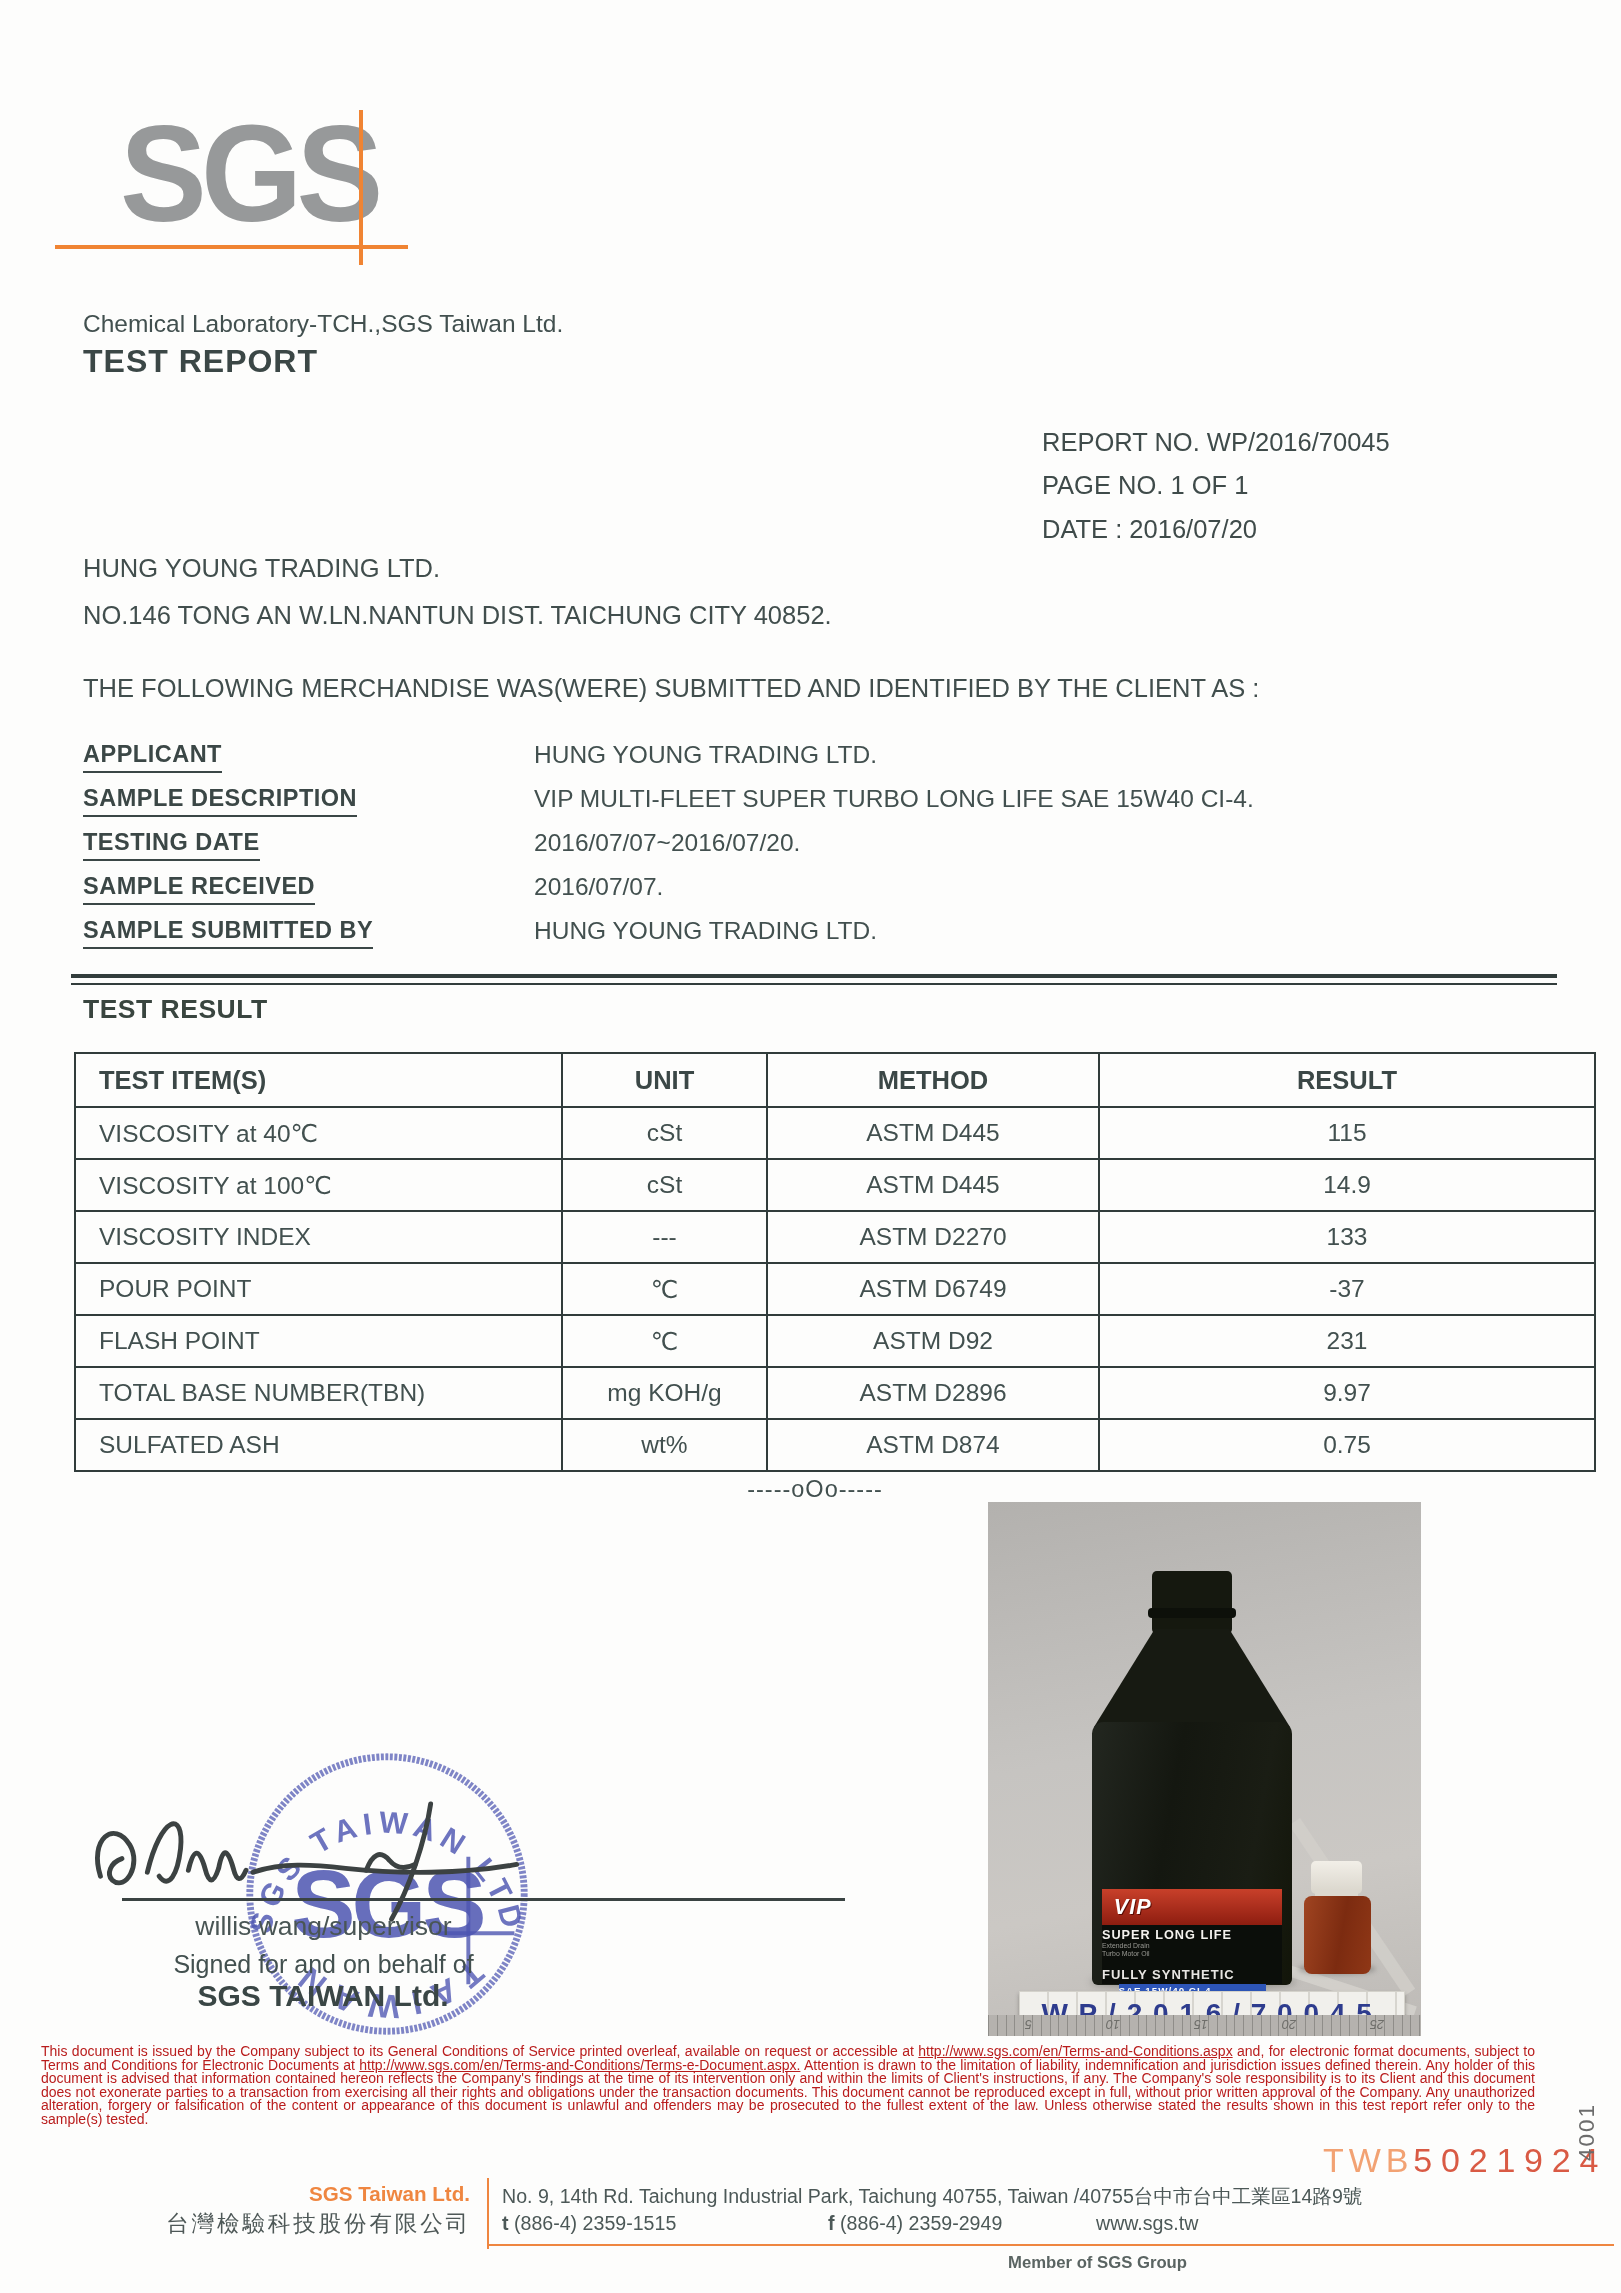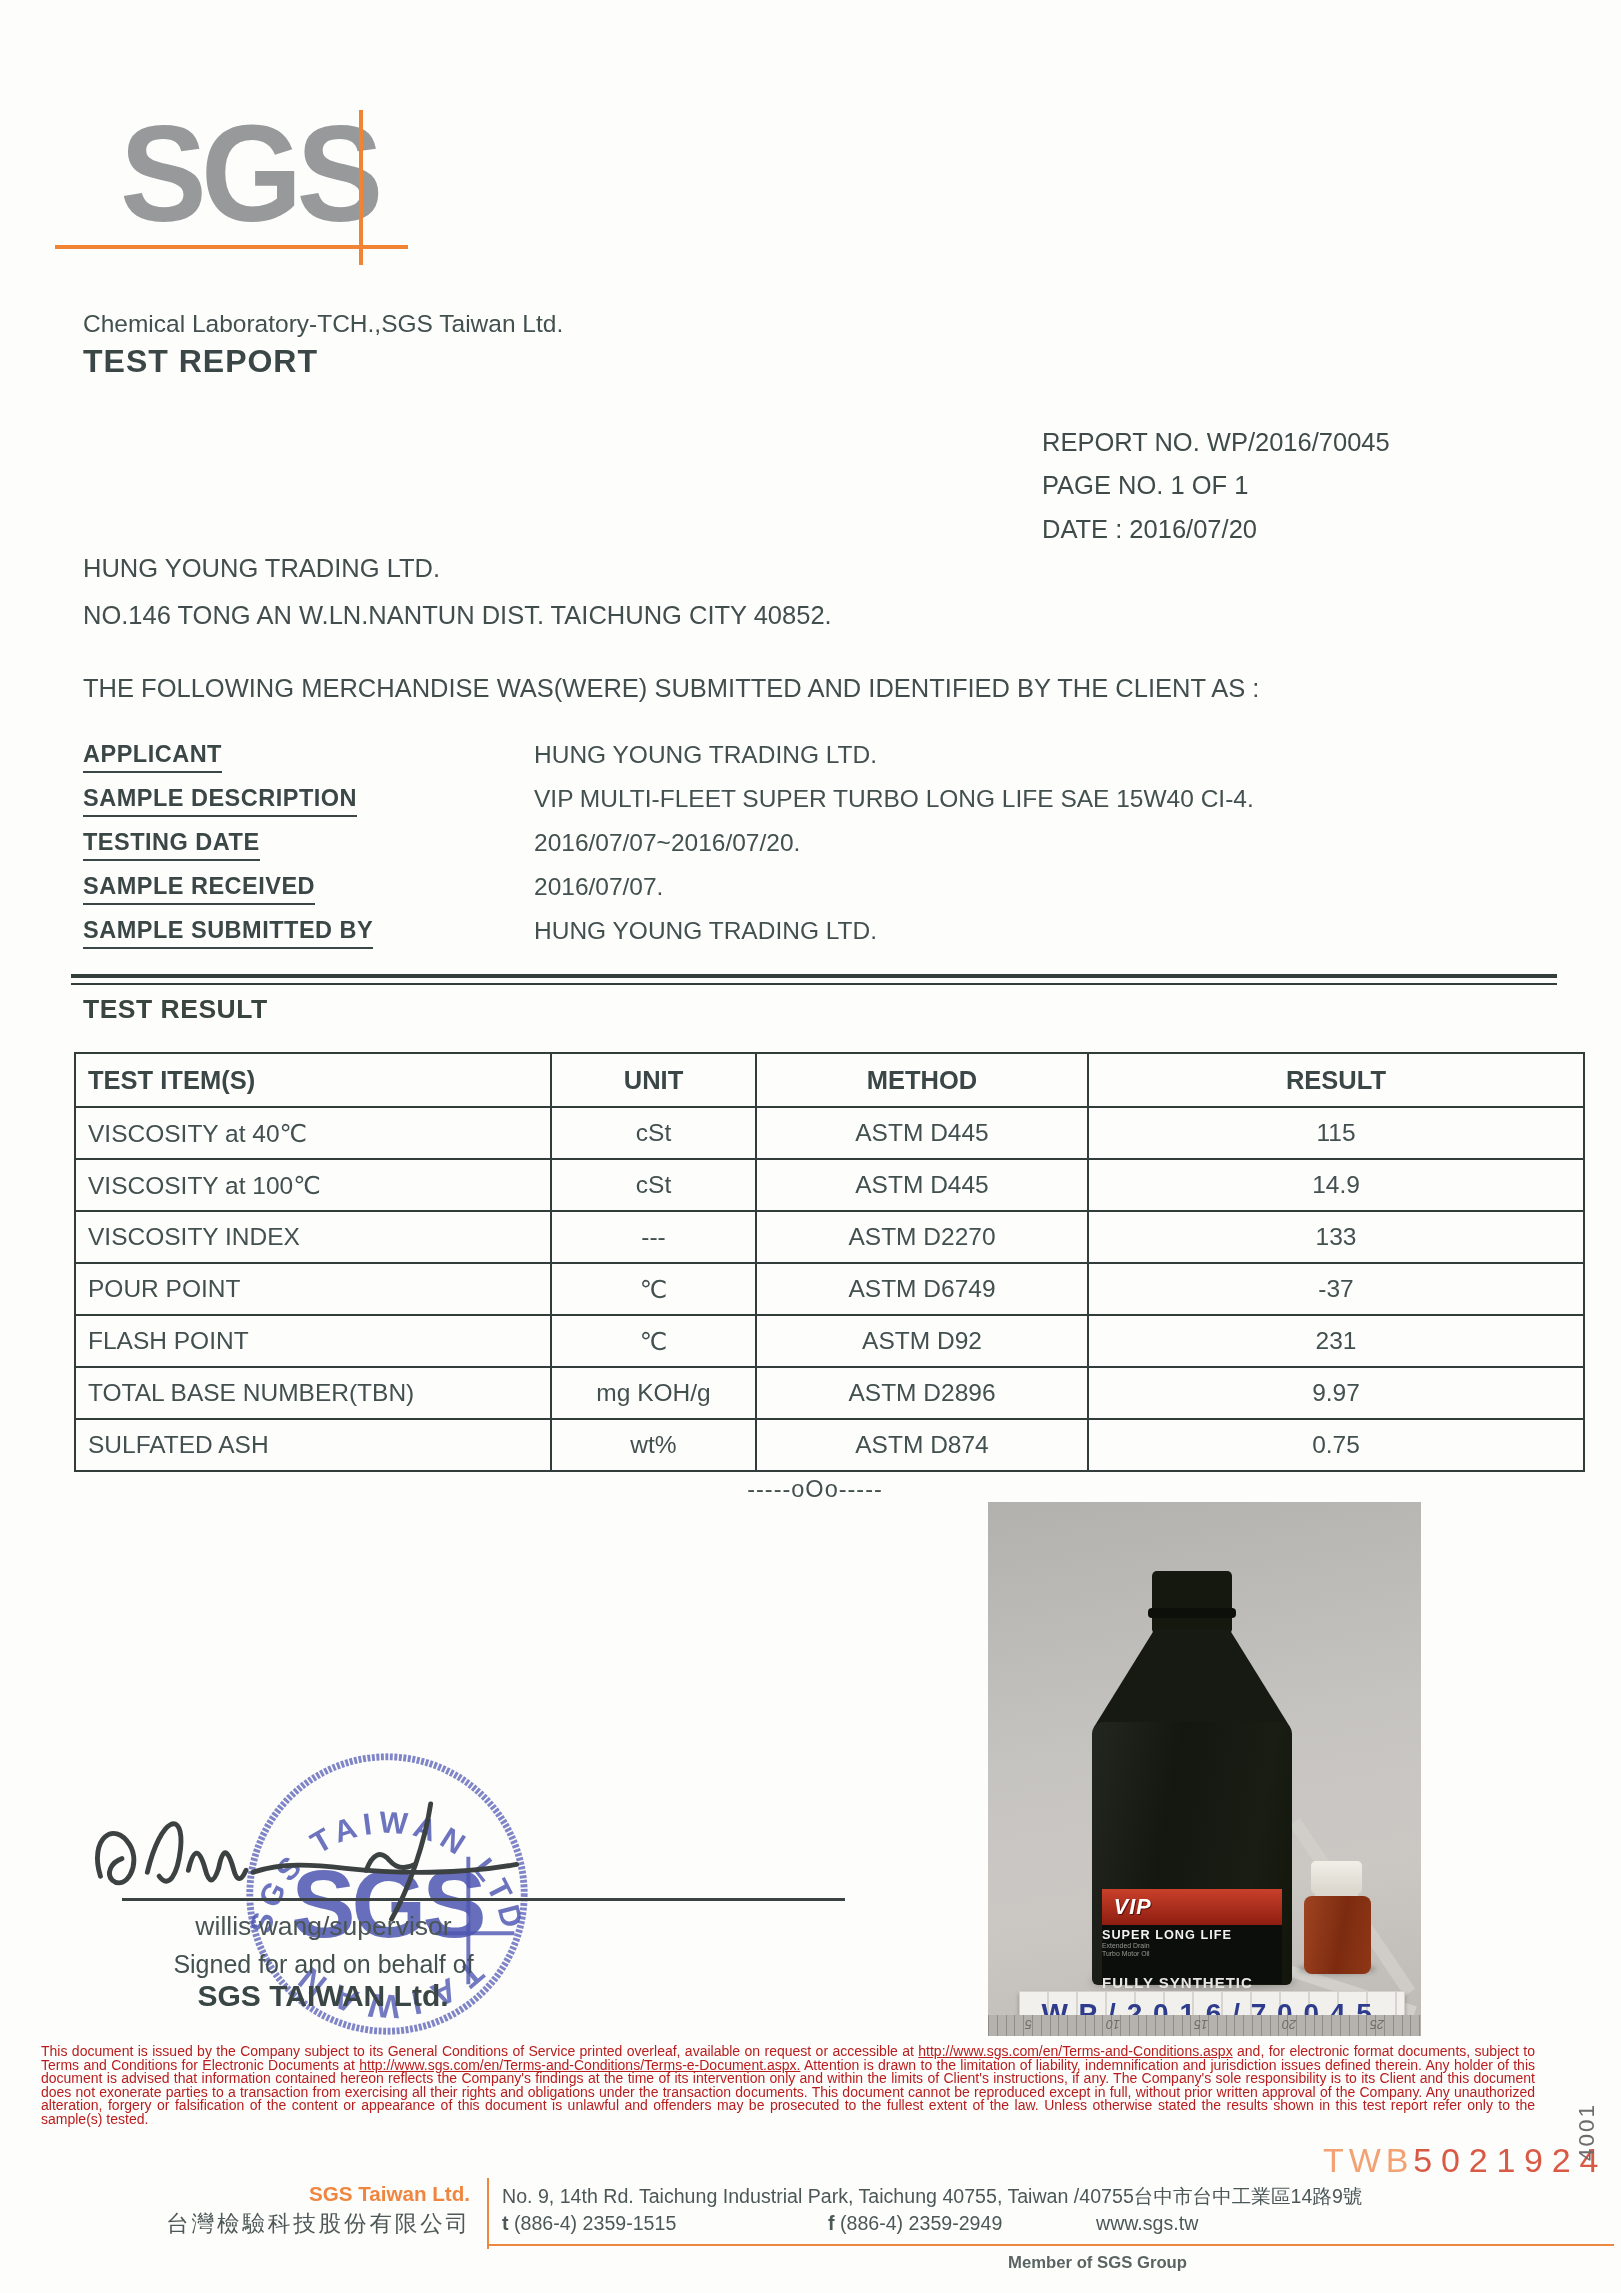--- a/index.html
+++ b/index.html
@@ -29,21 +29,21 @@
   .rule-a{left:71px;top:974px;width:1486px;height:3.9px;background:#323d3c;}
   .rule-b{left:71px;top:983px;width:1486px;height:2px;background:#323d3c;}
   .section-title{left:83px;top:994px;font-size:26.5px;font-weight:bold;color:#39453f;letter-spacing:0.5px;}
 
   table.results{position:absolute;left:74px;top:1052px;width:1482px;border-collapse:collapse;
                 table-layout:fixed;}
   table.results td,table.results th{border:2px solid #313c3b;font-size:24.5px;color:#42504f;
                 overflow:hidden;white-space:nowrap;}
   table.results th{font-weight:bold;color:#3b4746;font-size:25.5px;height:50px;}
   table.results td{height:48px;text-align:center;}
-  table.results .c-item{width:461px;text-align:left;padding-left:12px;}
+  table.results .c-item{width:461px;text-align:left;padding-left:23px;}
   table.results th.c-item{text-align:left;}
   table.results .c-unit{width:201px;text-align:center;}
   table.results .c-method{width:328px;text-align:center;}
   table.results .c-result{width:492px;text-align:center;}
   .end-marker{left:74px;top:1476px;width:1482px;text-align:center;font-size:23.5px;color:#42504f;letter-spacing:1px;}
 
   
   .photo{left:988px;top:1502px;width:433px;height:534px;overflow:hidden;
          background:linear-gradient(170deg,#b3b1ae 0%,#c6c4c1 45%,#cbc8c4 70%,#bdbab6 100%);}
   .ph{position:absolute;}
@@ -55,21 +55,21 @@
                  border-radius:50%;filter:blur(3.9px);}
   .bottle-body{left:104px;top:220px;width:200px;height:263px;border-radius:11.8px 11.8px 5.9px 5.9px;
                background:linear-gradient(100deg,#232720 0%,#141710 38%,#1a1d14 75%,#121509 100%);}
   .label-red{left:114px;top:387px;width:180px;height:36px;display:flex;align-items:center;
              background:linear-gradient(#c8402a,#8e1d10);}
   .brand-vip{font-size:21.6px;font-weight:bold;font-style:italic;color:#fff;padding-left:11.8px;
              text-shadow:1px 1px 0 #5a0d05;letter-spacing:1px;}
   .label-black{left:114px;top:423px;width:180px;height:59px;background:#0b0e0a;text-align:left;}
   .lbl-l1{font-size:12.7px;font-weight:bold;color:#f4f2ee;letter-spacing:1px;margin-top:2.9px;}
   .lbl-l2{font-size:6.9px;color:#9a9a94;line-height:1.15;}
-  .lbl-l3{font-size:15px;font-weight:bold;color:#e8e6e2;margin-top:16px;letter-spacing:1px;}
+  .lbl-l3{font-size:13px;font-weight:bold;color:#e8e6e2;margin-top:9px;letter-spacing:1px;}
   .lbl-band{margin:2px auto 0;width:147px;height:13.7px;background:#2d55b8;color:#fff;font-size:9.8px;
             font-weight:bold;line-height:13.7px;letter-spacing:1px;}
   .square-arm1{left:312px;top:316px;width:206px;height:12.7px;background:#d2cfca;opacity:.8;
                transform:rotate(56deg);transform-origin:top left;}
   .square-arm2{left:289px;top:459px;width:147px;height:10.8px;background:#d6d3ce;opacity:.8;
                transform:rotate(18deg);transform-origin:top left;}
   .vial-shadow{left:310px;top:461px;width:78px;height:11.8px;background:rgba(50,50,45,.3);
                border-radius:50%;filter:blur(2.9px);}
   .vial-cap{left:323px;top:359px;width:51px;height:33px;background:linear-gradient(#f2efe8,#d9d5cb);
             border-radius:4.9px;}

